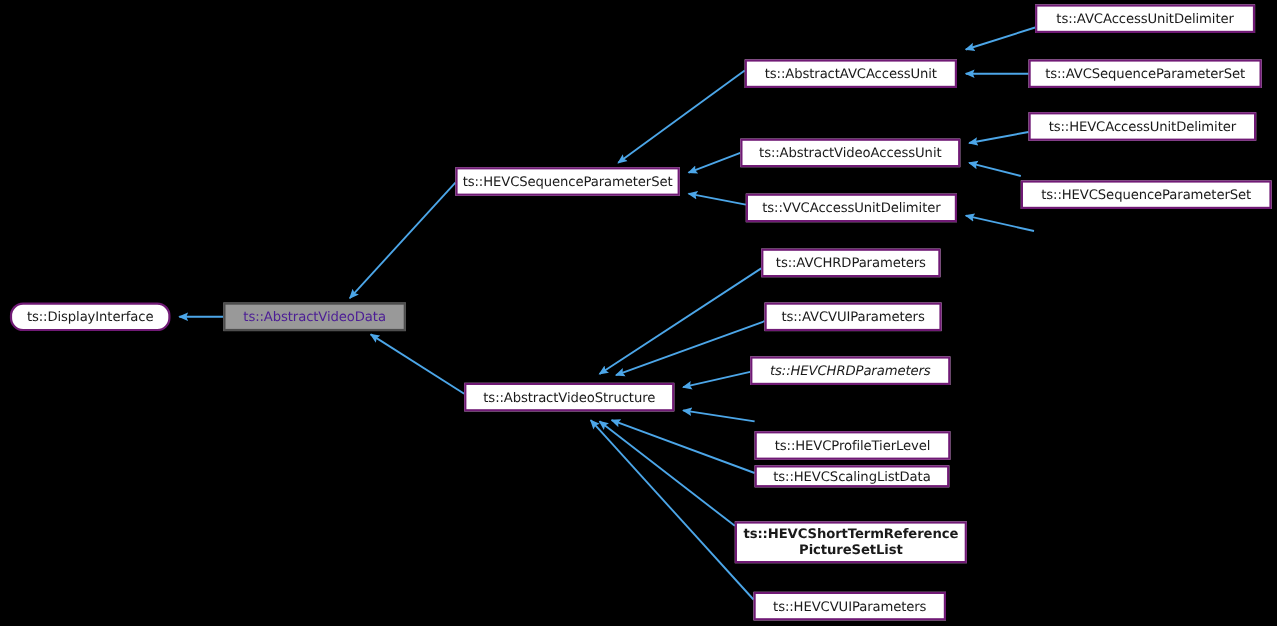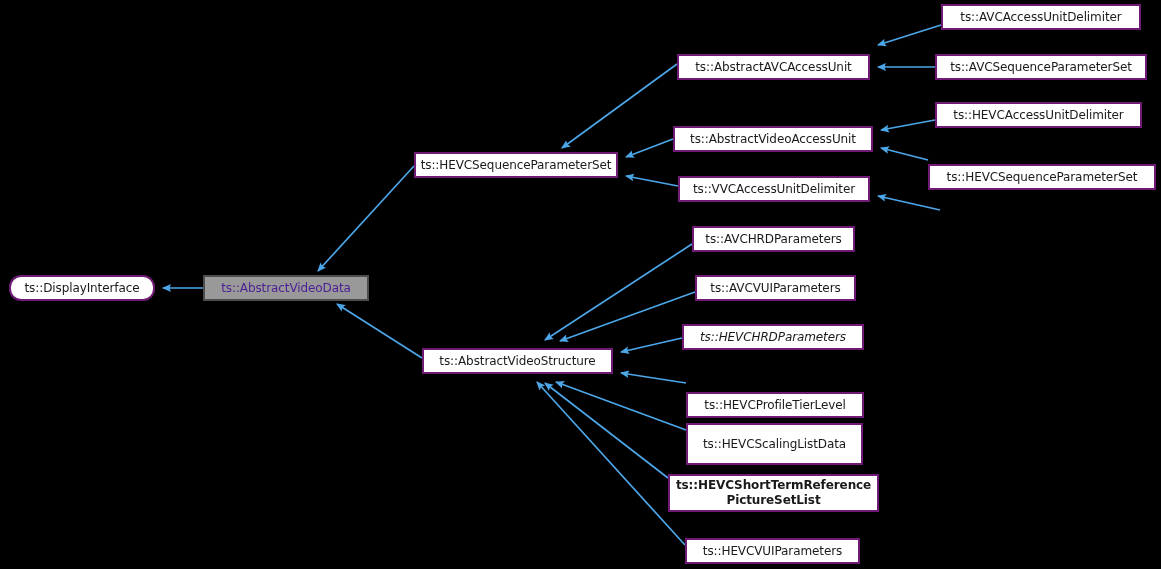--- a/index.html
+++ b/index.html
@@ -126,21 +126,21 @@
     </div>
     <div class="node" style="left: 695px; top: 275px; width: 161px; height: 26px;">
       <span class="node-label">ts::AVCVUIParameters</span>
     </div>
     <div class="node" style="left: 682px; top: 324px; width: 182px; height: 26px; font-style: italic;">
       <span class="node-label">ts::HEVCHRDParameters</span>
     </div>
     <div class="node" style="left: 686px; top: 392px; width: 178px; height: 26px; justify-content: center;">
       <span class="node-label">ts::HEVCProfileTierLevel</span>
     </div>
-    <div class="node" style="left: 686px; top: 423px; width: 177px; height: 42px; text-align: center;">
+    <div class="node" style="left: 686px; top: 423px; width: 177px; height: 20px; text-align: center;">
       <span class="node-label">ts::HEVCScalingListData</span>
     </div>
     <div class="node multiline" style="left: 668px; top: 474px; width: 211px; height: 38px;">
       <span class="node-label">ts::HEVCShortTermReference PictureSetList</span>
     </div>
     <div class="node" style="left: 685px; top: 538px; width: 175px; height: 26px;">
       <span class="node-label">ts::HEVCVUIParameters</span>
     </div>
   </div>
 

